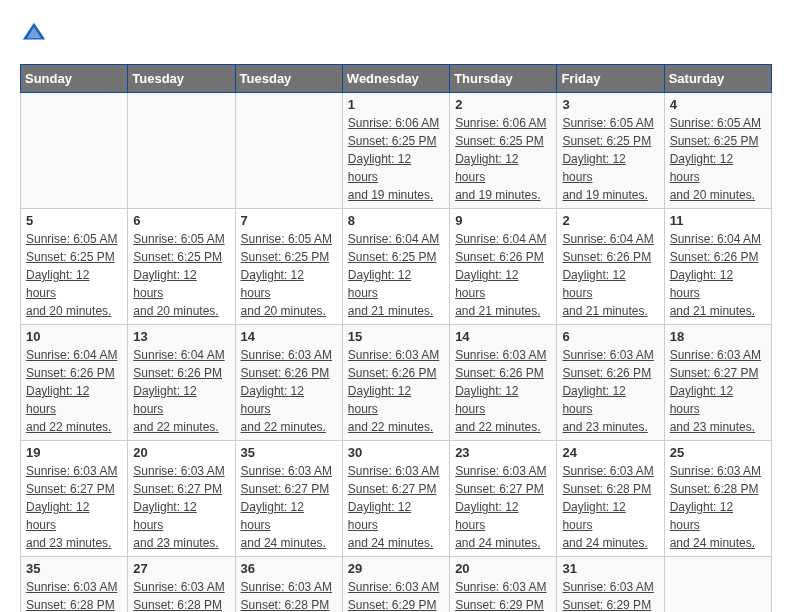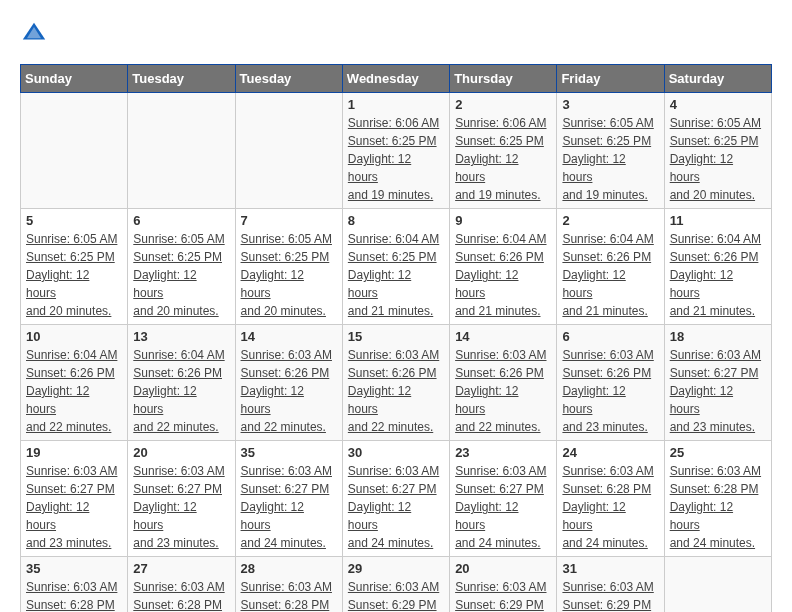--- a/index.html
+++ b/index.html
@@ -246,21 +246,21 @@
       <tr>
         <td>
           <span class="day-num">35</span>
           <div class="day-info">Sunrise: 6:03 AM<br>Sunset: 6:28 PM<br>Daylight: 12 hours<br>and 24 minutes.</div>
         </td>
         <td>
           <span class="day-num">27</span>
           <div class="day-info">Sunrise: 6:03 AM<br>Sunset: 6:28 PM<br>Daylight: 12 hours<br>and 25 minutes.</div>
         </td>
         <td>
-          <span class="day-num">28</span>
+          <span class="day-num">36</span>
           <div class="day-info">Sunrise: 6:03 AM<br>Sunset: 6:28 PM<br>Daylight: 12 hours<br>and 25 minutes.</div>
         </td>
         <td>
           <span class="day-num">29</span>
           <div class="day-info">Sunrise: 6:03 AM<br>Sunset: 6:29 PM<br>Daylight: 12 hours<br>and 25 minutes.</div>
         </td>
         <td>
           <span class="day-num">20</span>
           <div class="day-info">Sunrise: 6:03 AM<br>Sunset: 6:29 PM<br>Daylight: 12 hours<br>and 25 minutes.</div>
         </td>

